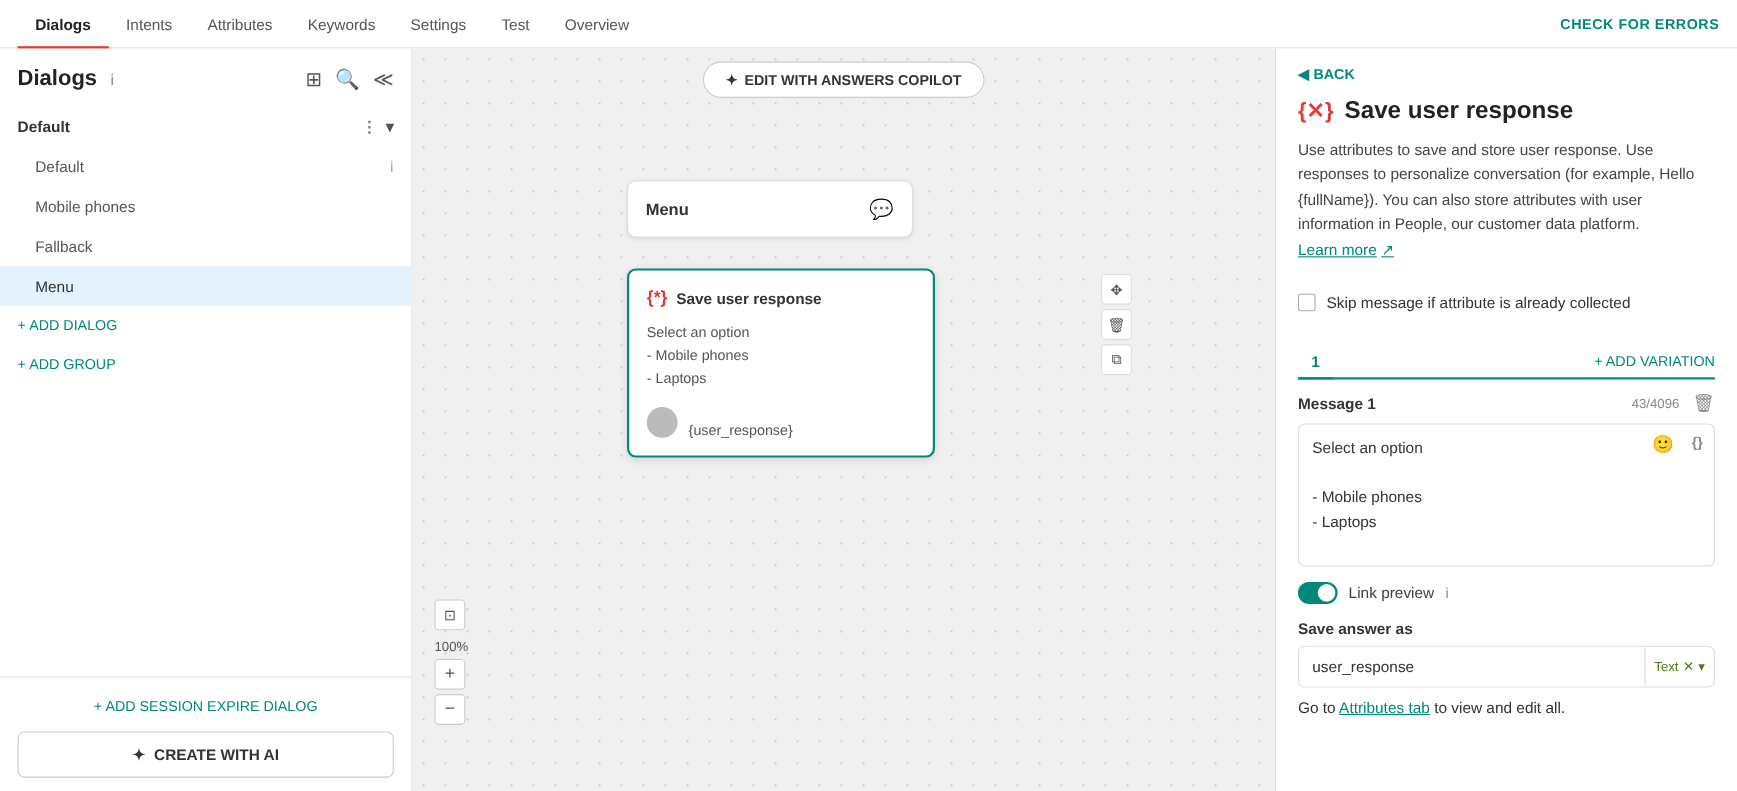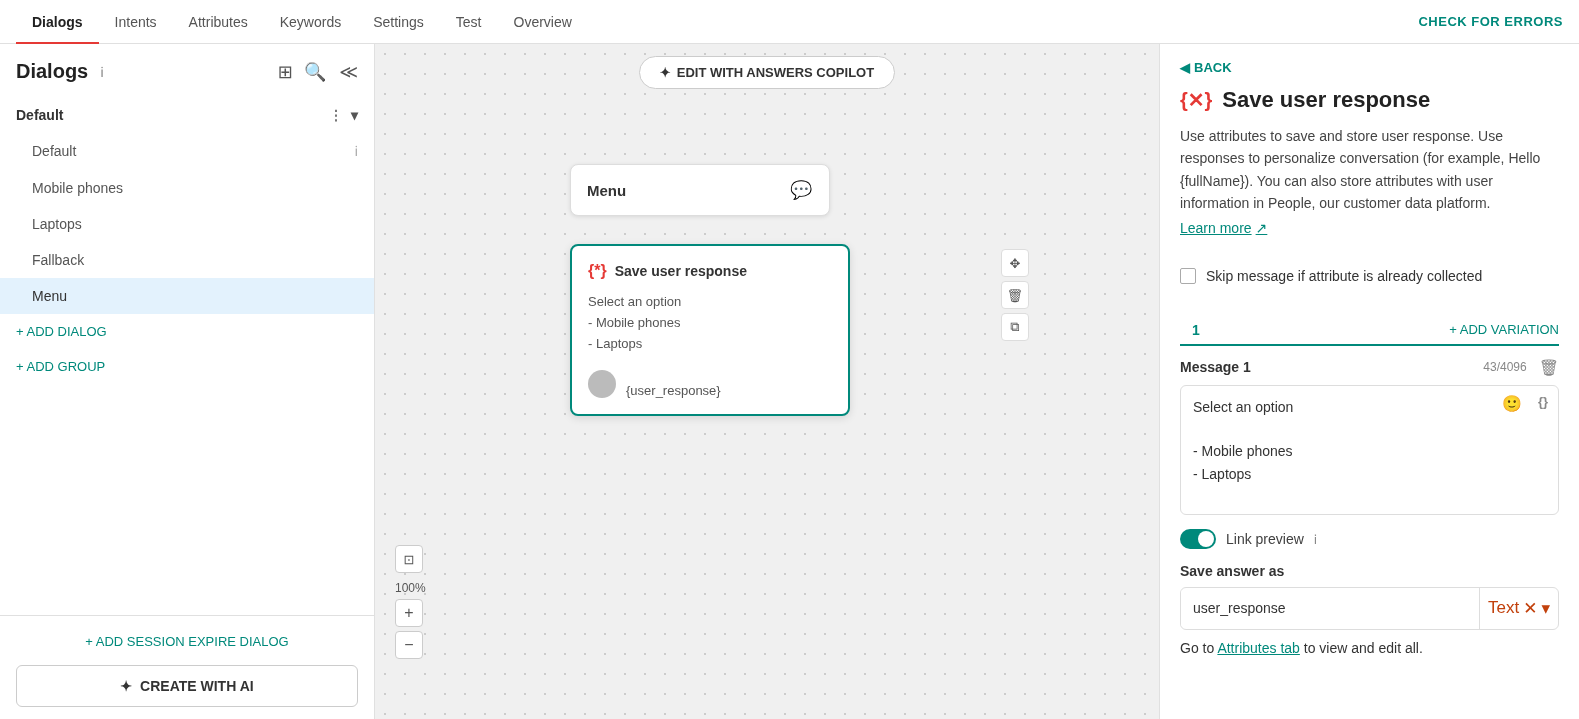--- a/index.html
+++ b/index.html
@@ -234,21 +234,21 @@
     .save-answer-label { font-size: 14px; font-weight: 600; color: #333; margin-bottom: 8px; }
     .save-answer-input-row {
       display: flex; align-items: center; border: 1px solid #ddd; border-radius: 6px;
       overflow: hidden; margin-bottom: 10px;
     }
     .save-answer-input {
       flex: 1; padding: 10px 12px; font-size: 14px; color: #333;
       border: none; outline: none;
     }
     .save-answer-type {
-      padding: 10px 8px; font-size: 17px; color: #c2410c;
+      padding: 10px 8px; font-size: 12px; color: #4d7c0f;
       border-left: 1px solid #ddd; display: flex; align-items: flex-start; gap: 4px;
       cursor: pointer;
     }
 
     .attributes-link { font-size: 14px; color: #333; }
     .attributes-link a { color: #00897b; text-decoration: underline; cursor: pointer; }
 
     
     ::-webkit-scrollbar { width: 6px; }
     ::-webkit-scrollbar-track { background: #f5f5f5; }
@@ -289,23 +289,20 @@
       </div>
 
       <div class="sidebar-item">
         <span>Default</span>
         <span class="info-icon">ℹ</span>
       </div>
       <div class="sidebar-item">
         <span>Mobile phones</span>
       </div>
       <div class="sidebar-item">
-        <span>Laptops</span>
-      </div>
-      <div class="sidebar-item">
         <span>Fallback</span>
       </div>
       <div class="sidebar-item active">
         <span>Menu</span>
       </div>
 
       <div class="sidebar-add-link">+ ADD DIALOG</div>
       <div class="sidebar-add-link">+ ADD GROUP</div>
     </div>
 

